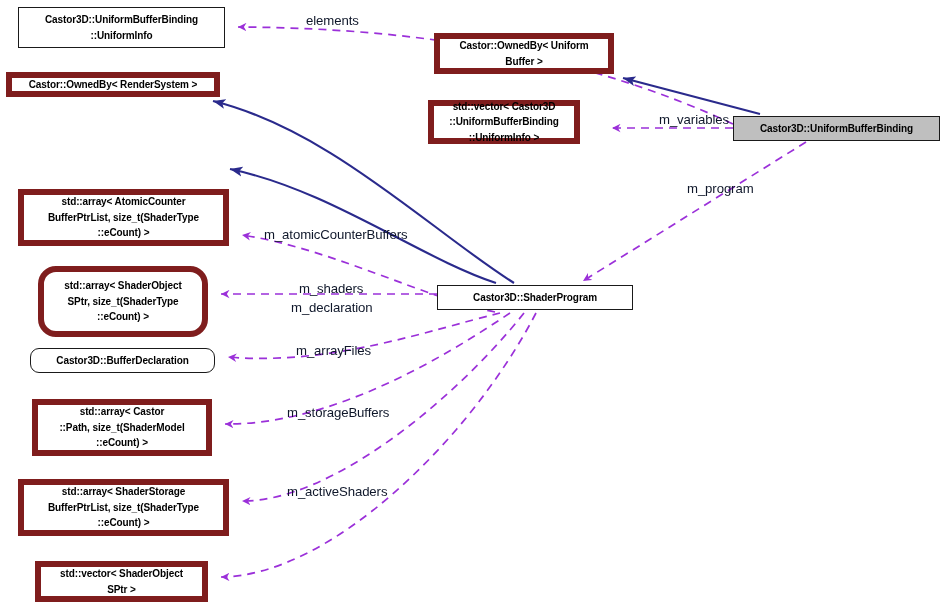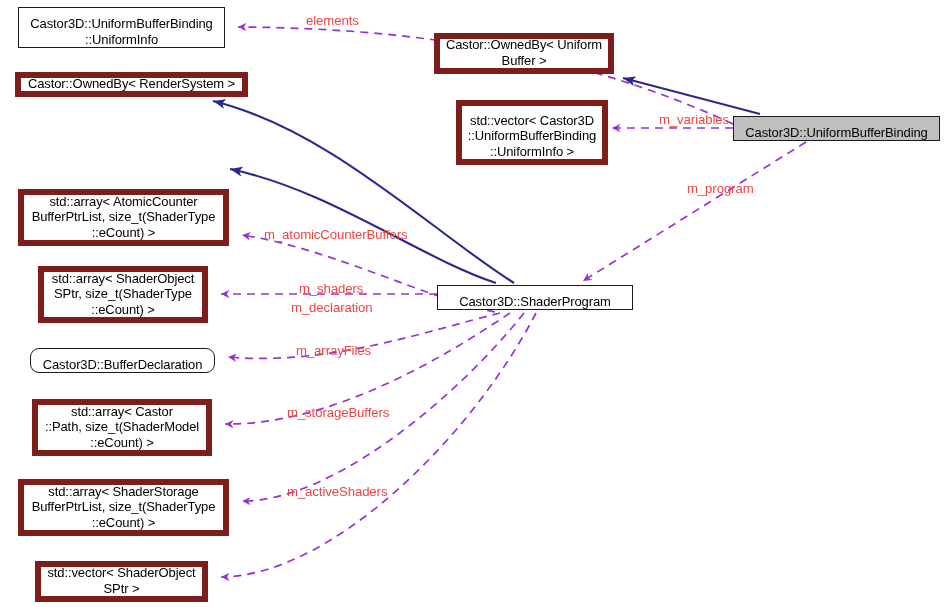--- a/index.html
+++ b/index.html
@@ -21,45 +21,46 @@
     position: absolute;
     left: 0;
     top: 0;
     width: 945px;
     height: 607px;
   }
   .node {
     position: absolute;
     box-sizing: border-box;
     display: flex;
-    align-items: flex-end;
+    align-items: center;
     justify-content: center;
     text-align: center;
-    font-size: 13px;
+    font-size: 10px;
     line-height: 15.5px;
     color: #000000;
     background: #ffffff;
     white-space: pre;
     letter-spacing: -0.1px;
+    font-weight: bold;
   }
   .node.plain {
     border: 6px solid #7f1d1d;
   }
   .node.bold {
     border: 1.6px solid #1a1a1a;
   }
   .node.current {
     border: 1.6px solid #1a1a1a;
     background: #bfbfbf;
   }
   .edge-label {
     position: absolute;
     font-size: 13.2px;
     line-height: 14px;
-    color: #ef4444;
+    color: #0f172a;
     white-space: pre;
     letter-spacing: -0.1px;
   }
 </style>
 </head>
 <body>
 
 <div id="diagram">
 
   <svg id="edge-layer" viewBox="0 0 945 607" width="945" height="607" xmlns="http://www.w3.org/2000/svg">
@@ -89,32 +90,32 @@
       <path d="M 514,283 C 430,230 330,130 213,101"></path>
       <path d="M 496,283 C 420,258 330,190 230,169"></path>
     </g>
   </svg>
 
   <div class="node bold" style="left:18px; top:7px; width:207px; height:41px;">
     <span>Castor3D::UniformBufferBinding
 ::UniformInfo</span>
   </div>
 
-  <div class="node plain" style="left:15px; top:72px; width:233px; height:25px;">
+  <div class="node plain" style="left:6px; top:72px; width:214px; height:25px;">
     <span>Castor::OwnedBy&lt; RenderSystem &gt;</span>
   </div>
 
 
   <div class="node plain" style="left:18px; top:189px; width:211px; height:57px;">
     <span>std::array&lt; AtomicCounter
 BufferPtrList, size_t(ShaderType
 ::eCount) &gt;</span>
   </div>
 
-  <div class="node plain" style="left:38px; top:266px; width:170px; height:57px;">
+  <div class="node plain" style="left:38px; top:266px; width:170px; height:71px;border-radius:18px;">
     <span>std::array&lt; ShaderObject
 SPtr, size_t(ShaderType
 ::eCount) &gt;</span>
   </div>
 
   <div class="node bold" style="left:30px; top:348px; width:185px; height:25px;border-radius:9px;">
     <span>Castor3D::BufferDeclaration</span>
   </div>
 
   <div class="node plain" style="left:32px; top:399px; width:180px; height:57px;">
@@ -132,21 +133,21 @@
   <div class="node plain" style="left:35px; top:561px; width:173px; height:41px;">
     <span>std::vector&lt; ShaderObject
 SPtr &gt;</span>
   </div>
 
   <div class="node plain" style="left:434px; top:33px; width:180px; height:41px;">
     <span>Castor::OwnedBy&lt; Uniform
 Buffer &gt;</span>
   </div>
 
-  <div class="node plain" style="left:456px; top:100px; width:152px; height:65px;">
+  <div class="node plain" style="left:428px; top:100px; width:152px; height:44px;">
     <span>std::vector&lt; Castor3D
 ::UniformBufferBinding
 ::UniformInfo &gt;</span>
   </div>
 
   <div class="node bold" style="left:437px; top:285px; width:196px; height:25px;">
     <span>Castor3D::ShaderProgram</span>
   </div>
 
   <div class="node current" style="left:733px; top:116px; width:207px; height:25px;">

